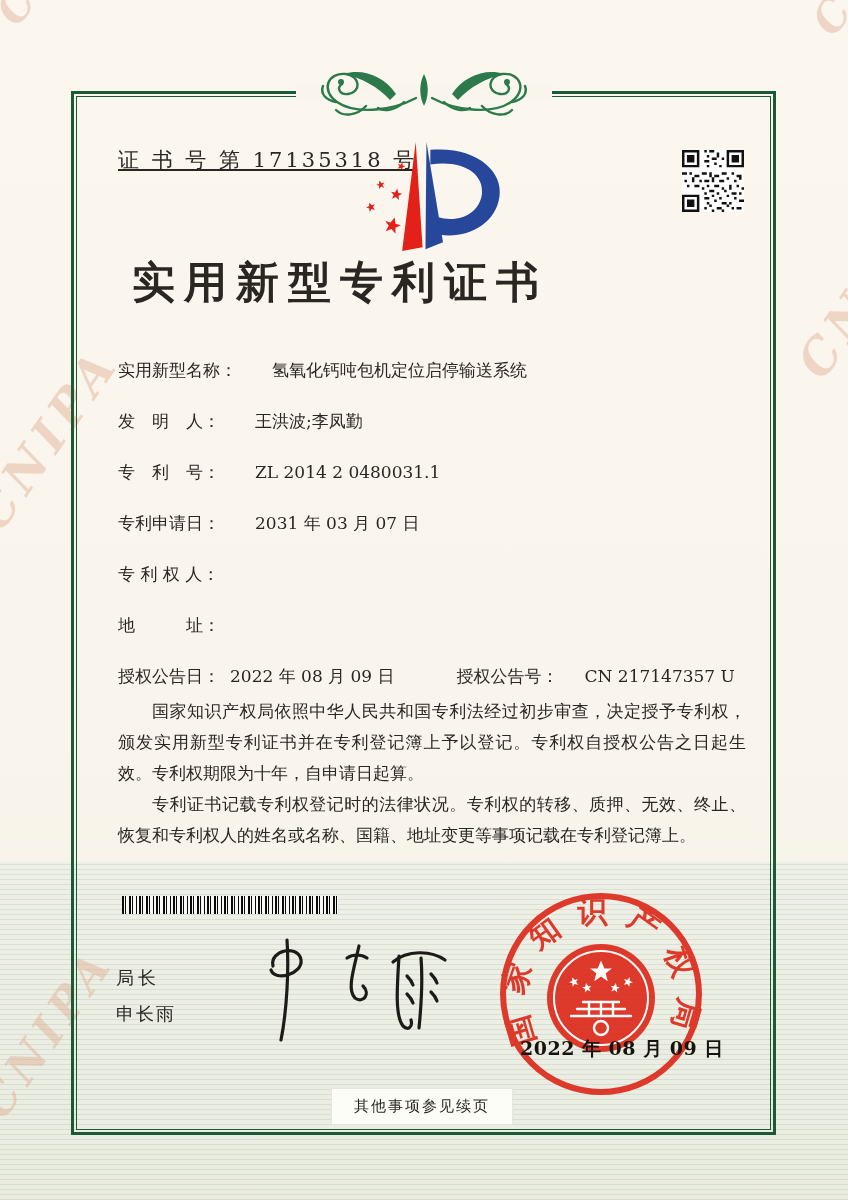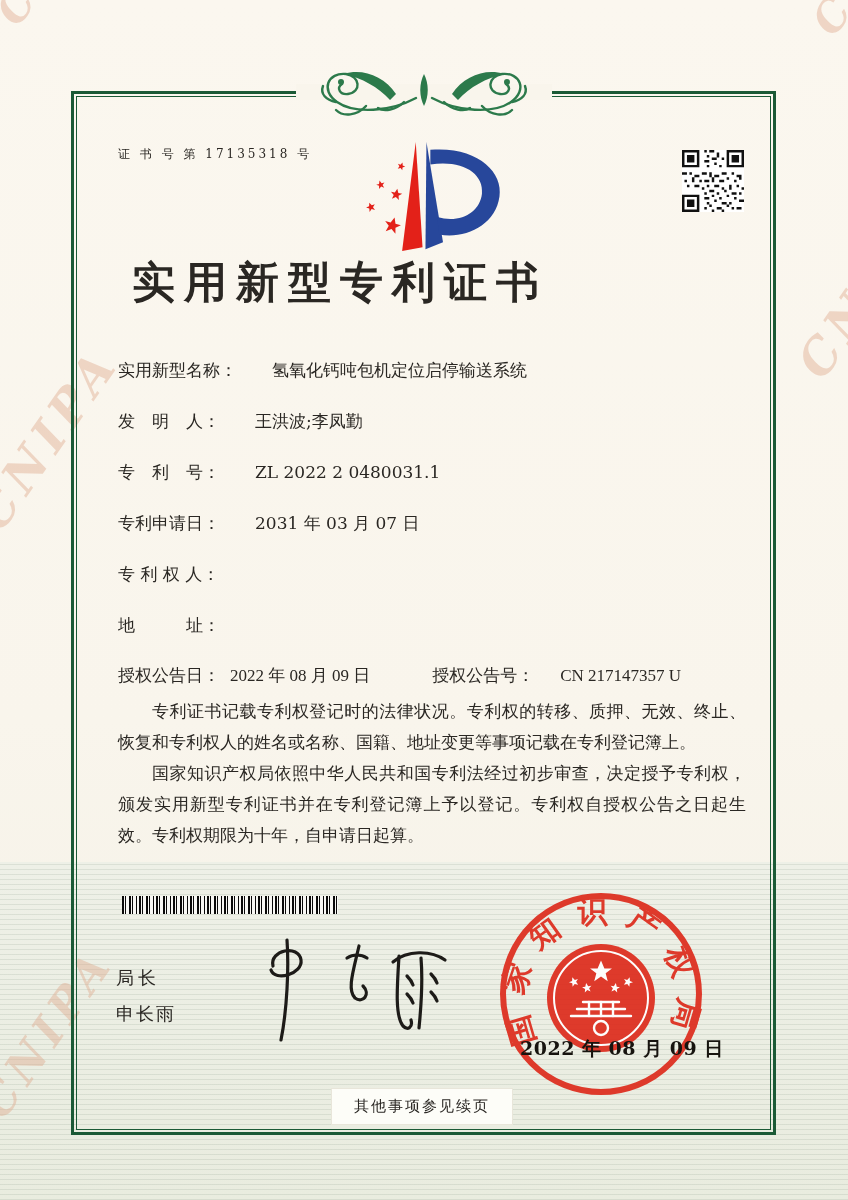--- a/index.html
+++ b/index.html
@@ -21,28 +21,28 @@
     position:absolute;z-index:1;font-style:italic;font-weight:bold;
     color:rgba(222,168,138,.42);letter-spacing:7px;white-space:nowrap;
     transform:rotate(-55deg);transform-origin:left top;pointer-events:none;
   }
   .frame{
     position:absolute;left:71px;top:91px;width:699px;height:1038px;
     border:3px solid #1b5a36;z-index:2;
   }
   .frame-inner{position:absolute;left:2px;top:2px;right:2px;bottom:2px;border:1px solid #1b5a36;}
   .abs{position:absolute;z-index:3;}
-  .cert-no{left:118px;top:146px;font-size:12px;letter-spacing:3px;}
+  .cert-no{left:118px;top:146px;font-size:21px;letter-spacing:3px;text-decoration:underline;}
   .title{left:0;top:254px;width:680px;text-align:center;font-size:43px;font-weight:700;letter-spacing:9px;}
   .fields{left:118px;top:358px;width:632px;font-size:17px;}
   .frow{display:flex;margin-bottom:27px;line-height:24px;gap:25px;}
   .flabel{white-space:pre;}
   .fvalue{white-space:pre;margin-left:10px;}
   .grant-row{display:flex;line-height:24px;}
-  .grant-pair{display:flex;font-family:Liberation Serif, serif;}
+  .grant-pair{display:flex;}
   .grant-pair + .grant-pair{margin-left:62px;gap:16px;}
   .bodytext{left:118px;top:696px;width:628px;font-size:17px;line-height:31px;text-align:justify;}
   .bodytext p{margin:0;text-indent:2em;}
   .barcode{
     left:122px;top:896px;width:216px;height:18px;z-index:3;
     background:repeating-linear-gradient(90deg,
       #0a0a0a 0 2px,#f8f8f5 2px 3px,#0a0a0a 3px 4px,#f8f8f5 4px 7px,
       #0a0a0a 7px 9px,#f8f8f5 9px 10px,#0a0a0a 10px 11px,#f8f8f5 11px 14px,
       #0a0a0a 14px 15px,#f8f8f5 15px 17px);
   }
@@ -125,21 +125,21 @@
     <div class="frow">
       <span class="flabel">实用新型名称：</span>
       <span class="fvalue">氢氧化钙吨包机定位启停输送系统</span>
     </div>
     <div class="frow">
       <span class="flabel">发　明　人：</span>
       <span class="fvalue">王洪波;李凤勤</span>
     </div>
     <div class="frow">
       <span class="flabel">专　利　号：</span>
-      <span class="fvalue">ZL 2022 2 0480031.1</span>
+      <span class="fvalue">ZL 2014 2 0480031.1</span>
     </div>
     <div class="frow">
       <span class="flabel">专利申请日：</span>
       <span class="fvalue">2031 年 03 月 07 日</span>
     </div>
     <div class="frow">
       <span class="flabel">专 利 权 人：</span>
     </div>
     <div class="frow">
       <span class="flabel">地　　　址：</span>
@@ -150,22 +150,22 @@
         <span class="fvalue">2022 年 08 月 09 日</span>
       </span>
       <span class="grant-pair">
         <span class="flabel">授权公告号：</span>
         <span class="fvalue">CN 217147357 U</span>
       </span>
     </div>
   </div>
 
   <div class="abs bodytext">
+    <p>国家知识产权局依照中华人民共和国专利法经过初步审查，决定授予专利权，颁发实用新型专利证书并在专利登记簿上予以登记。专利权自授权公告之日起生效。专利权期限为十年，自申请日起算。</p>
     <p>专利证书记载专利权登记时的法律状况。专利权的转移、质押、无效、终止、恢复和专利权人的姓名或名称、国籍、地址变更等事项记载在专利登记簿上。</p>
-    <p>国家知识产权局依照中华人民共和国专利法经过初步审查，决定授予专利权，颁发实用新型专利证书并在专利登记簿上予以登记。专利权自授权公告之日起生效。专利权期限为十年，自申请日起算。</p>
   </div>
 
   <div class="abs barcode"></div>
 
   <div class="abs sig-title">局长</div>
   <div class="abs sig-name">申长雨</div>
 
   <svg class="abs signature" width="230" height="115" viewBox="0 0 230 115">
     <g stroke="#1d1b18" stroke-width="3.2" fill="none" stroke-linecap="round">
       <path d="M38,34 C34,18 64,12 66,28 C68,42 40,50 36,38"></path>

